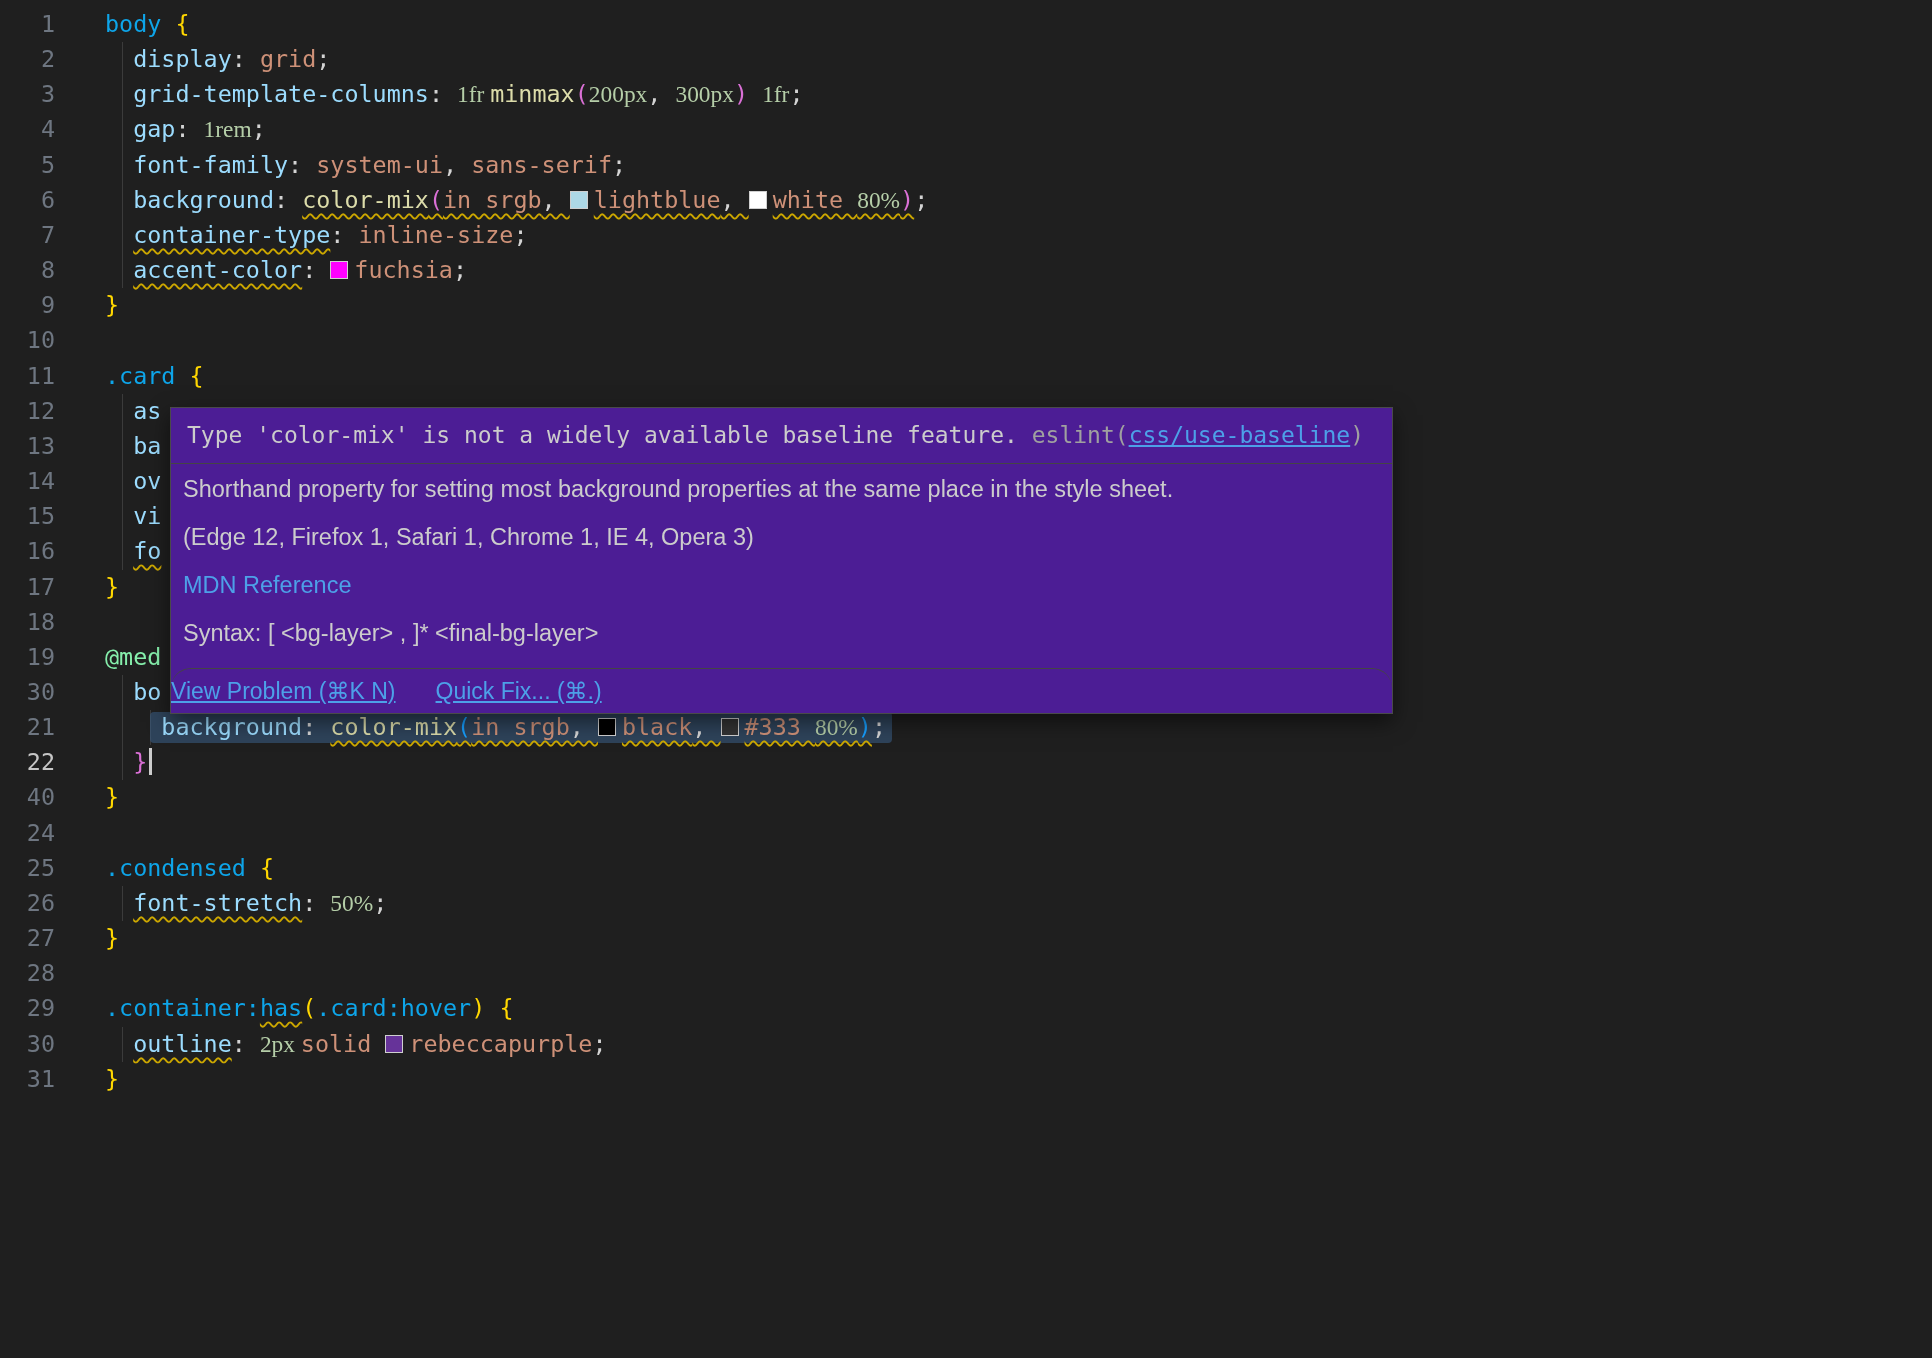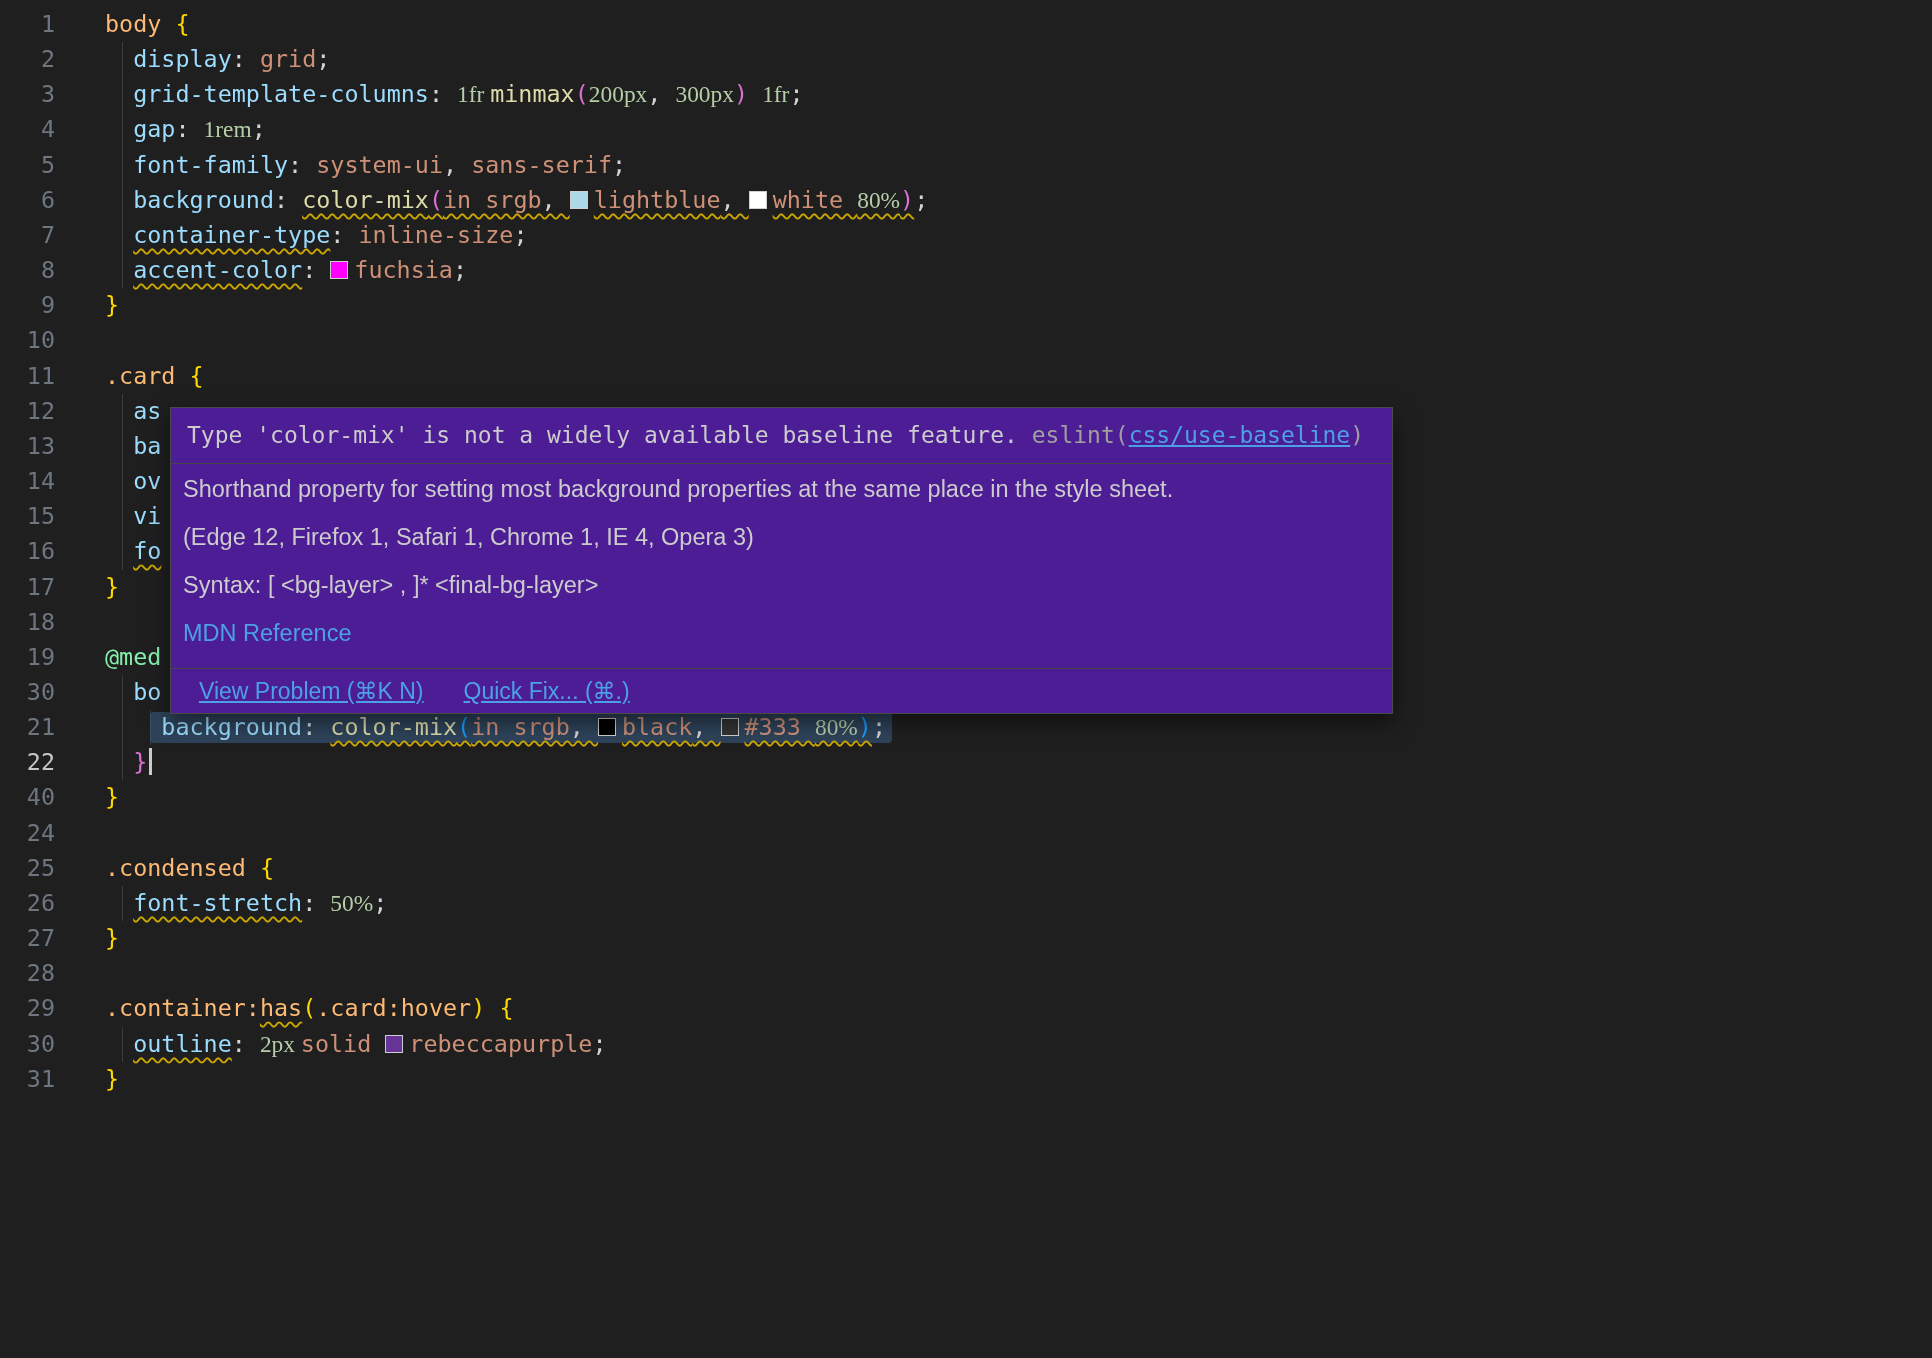--- a/index.html
+++ b/index.html
@@ -14,21 +14,21 @@
   .editor { position: absolute; inset: 0; padding-top: 7px; }
 
   .line { position: relative; height: 35.16px; line-height: 35.16px; font-size: 23.4px; white-space: pre; }
   .ln { position: absolute; left: 0; top: 0; width: 55px; text-align: right; color: #6e7681; }
   .line.active .ln { color: #c6c6c6; }
   .code { position: absolute; left: 105px; top: 0; }
   .guide { position: absolute; top: 0; height: 100%; width: 1px; background: #3b3b3b; }
   .rhl { position: absolute; top: 2px; height: 31px; background: rgba(58, 96, 138, 0.55); border-radius: 4px; }
 
   .c-plain { color: #d4d4d4; }
-  .c-sel   { color: #fdba74; text-align: right; }
+  .c-sel   { color: #0ea5e9; text-align: right; }
   .c-prop  { color: #9cdcfe; }
   .c-val   { color: #ce9178; }
   .c-num   { color: #b5cea8; font-family: Liberation Serif, serif; }
   .c-fn    { color: #dcdcaa; }
   .c-punc  { color: #d4d4d4; }
   .c-b1    { color: #ffd700; }
   .c-b2    { color: #da70d6; }
   .c-b3    { color: #179fff; }
   .c-at    { color: #86efac; }
 
@@ -75,27 +75,28 @@
   .link { color: #4da0e8; text-decoration: none; cursor: pointer; }
   .link.u { text-decoration: underline; }
   .tt-body {
     padding: 10px 12px 2px;
     font-family: "Liberation Sans", "DejaVu Sans", sans-serif;
     font-size: 23.5px;
   }
   .tt-body p { margin: 0 0 18px; line-height: 30px; }
   .tt-actions {
     border-top: 1px solid #454545;
-    padding: 8px 28px;
+    padding: 8px 0;
     font-family: "Liberation Sans", "DejaVu Sans", sans-serif;
     font-size: 23px;
     line-height: 28px;
     display: flex;
     gap: 40px;
     align-items: center;
+    border-radius: 20px;
   }
 </style>
 </head>
 <body>
 
 <div class="editor">
   <div id="code-lines">
       <div class="line"><span class="ln">1</span><span class="code"><span class="c-sel">body </span><span class="c-b1">{</span></span></div>
       <div class="line"><span class="guide" style="left: 122px;"></span><span class="ln">2</span><span class="code"><span class="c-plain">  </span><span class="c-prop">display</span><span class="c-punc">: </span><span class="c-val">grid</span><span class="c-punc">;</span></span></div>
       <div class="line"><span class="guide" style="left: 122px;"></span><span class="ln">3</span><span class="code"><span class="c-plain">  </span><span class="c-prop">grid-template-columns</span><span class="c-punc">: </span><span class="c-num">1fr </span><span class="c-fn">minmax</span><span class="c-b2">(</span><span class="c-num">200px</span><span class="c-punc">, </span><span class="c-num">300px</span><span class="c-b2">)</span><span class="c-plain"> </span><span class="c-num">1fr</span><span class="c-punc">;</span></span></div>
@@ -127,21 +128,21 @@
       <div class="line"><span class="ln">29</span><span class="code"><span class="c-sel">.container</span><span class="c-sel">:</span><span class="c-sel sq">has</span><span class="c-b1">(</span><span class="c-sel">.card</span><span class="c-sel">:hover</span><span class="c-b1">)</span><span class="c-plain"> </span><span class="c-b1">{</span></span></div>
       <div class="line"><span class="guide" style="left: 122px;"></span><span class="ln">30</span><span class="code"><span class="c-plain">  </span><span class="c-prop sq">outline</span><span class="c-punc">: </span><span class="c-num">2px </span><span class="c-val">solid </span><span class="c-val"><i class="sw" style="background: rgb(102, 51, 153);"></i>rebeccapurple</span><span class="c-punc">;</span></span></div>
       <div class="line"><span class="ln">31</span><span class="code"><span class="c-b1">}</span></span></div>
     </div>
 
   <div class="tooltip">
     <div class="tt-diag"><span>Type 'color-mix' is not a widely available baseline feature. </span><span class="dim">eslint(</span><a class="link u">css/use-baseline</a><span class="dim">)</span></div>
     <div class="tt-body">
       <p>Shorthand property for setting most background properties at the same place in the style sheet.</p>
       <p>(Edge 12, Firefox 1, Safari 1, Chrome 1, IE 4, Opera 3)</p>
+      <p><a class="link">MDN Reference</a></p>
       <p>Syntax: [ &lt;bg-layer&gt; , ]* &lt;final-bg-layer&gt;</p>
-      <p><a class="link">MDN Reference</a></p>
     </div>
     <div class="tt-actions">
       <a class="link u">View Problem (⌘K N)</a>
       <a class="link u">Quick Fix... (⌘.)</a>
     </div>
   </div>
 </div>
 
 </body></html>

